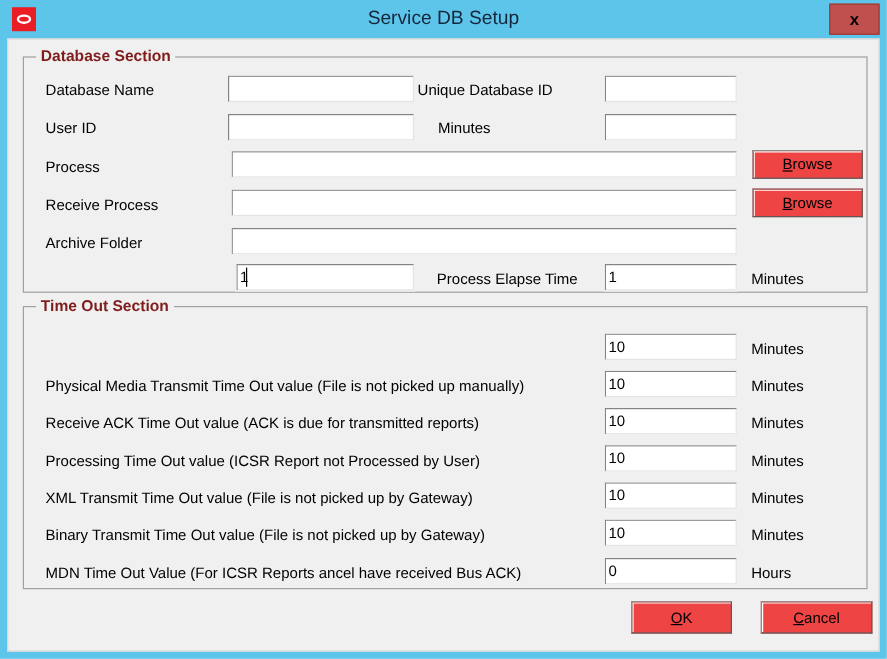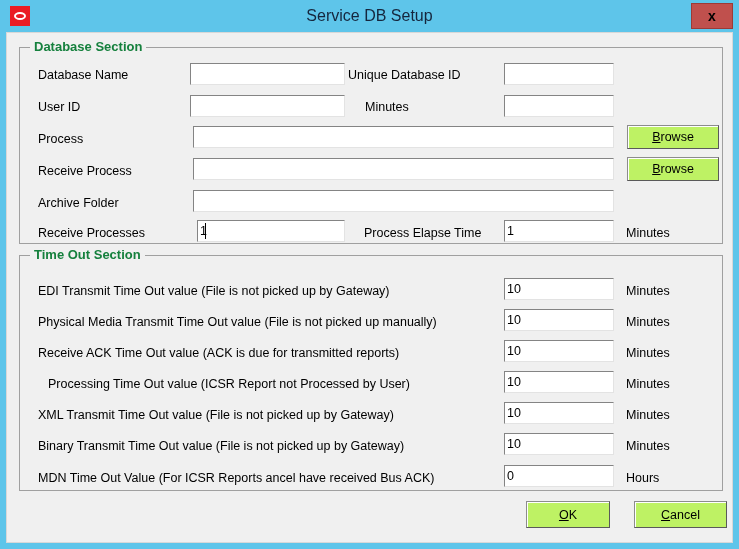--- a/index.html
+++ b/index.html
@@ -95,21 +95,21 @@
     background: transparent;
   }
   .groupbox > .gb-title {
     position: absolute;
     top: -9px;
     left: 10px;
     background: #f0f0f0;
     padding: 0 4px;
     font-size: 13px;
     font-weight: bold;
-    color: #15803d;
+    color: #7f1d1d;
     white-space: nowrap;
   }
 
   #db-group  { left: 12px; top: 14px;  width: 704px; height: 197px; }
   #to-group  { left: 12px; top: 222px; width: 704px; height: 236px; padding-left: 42px; }
 
   
   .lbl {
     position: absolute;
     font-size: 12.5px;
@@ -140,21 +140,21 @@
   .caret {
     position: absolute;
     width: 1px;
     background: #000000;
   }
 
   
   .btn {
     position: absolute;
     box-sizing: border-box;
-    background: #bef264;
+    background: #ef4444;
     border: 1px solid #8c8c8c;
     border-right-color: #5a5a5a;
     border-bottom-color: #5a5a5a;
     box-shadow: inset 1px 1px 0 #ffffff;
     font-family: "Liberation Sans", sans-serif;
     font-size: 12.5px;
     color: #000000;
     cursor: pointer;
     text-align: center;
     padding: 0;
@@ -194,44 +194,42 @@
     <input class="tinput" style="left: 186px; top: 93px; width: 421px; height: 22px;" value="">
     <button class="btn" style="left:620px; top:92px; width:92px; height:24px;"><u>B</u><span>rowse</span></button>
 
     <div class="lbl" style="left:31px; top:130px;">Receive Process</div>
     <input class="tinput" style="left: 186px; top: 125px; width: 421px; height: 22px;" value="">
     <button class="btn" style="left:620px; top:124px; width:92px; height:24px;"><u>B</u><span>rowse</span></button>
 
     <div class="lbl" style="left:31px; top:162px;">Archive Folder</div>
     <input class="tinput" style="left: 186px; top: 157px; width: 421px; height: 22px;" value="">
 
-    <div class="lbl" style="left:31px; top:192px;">Receive Processes</div>
     <input class="tinput" style="left: 190px; top: 187px; width: 148px; height: 22px;" value="1">
     <div class="caret" style="left:198px; top:190px; height:16px;"></div>
     <div class="lbl" style="left:357px; top:192px;">Process Elapse Time</div>
     <input class="tinput" style="left: 497px; top: 187px; width: 110px; height: 22px;" value="1">
     <div class="lbl" style="left:619px; top:192px;">Minutes</div>
 
     <div class="groupbox" id="to-group">
       <div class="gb-title">Time Out Section</div>
     </div>
 
-    <div class="lbl" style="left:31px; top:250px;">EDI Transmit Time Out value  (File is not picked up by Gateway)</div>
     <input class="tinput" style="left: 497px; top: 245px; width: 110px; height: 22px;" value="10">
     <div class="lbl" style="left:619px; top:250px;">Minutes</div>
 
     <div class="lbl" style="left:31px; top:281px;">Physical Media Transmit Time Out value (File is not picked up manually)</div>
     <input class="tinput" style="left: 497px; top: 276px; width: 110px; height: 22px;" value="10">
     <div class="lbl" style="left:619px; top:281px;">Minutes</div>
 
     <div class="lbl" style="left:31px; top:312px;">Receive ACK Time Out value (ACK is due for transmitted reports)</div>
     <input class="tinput" style="left: 497px; top: 307px; width: 110px; height: 22px;" value="10">
     <div class="lbl" style="left:619px; top:312px;">Minutes</div>
 
-    <div class="lbl" style="left:41px; top:343px;text-align:center;">Processing Time Out value  (ICSR Report not Processed by User)</div>
+    <div class="lbl" style="left:31px; top:343px;text-align:center;">Processing Time Out value  (ICSR Report not Processed by User)</div>
     <input class="tinput" style="left: 497px; top: 338px; width: 110px; height: 22px;" value="10">
     <div class="lbl" style="left:619px; top:343px;">Minutes</div>
 
     <div class="lbl" style="left:31px; top:374px;">XML Transmit Time Out value (File is not picked up by Gateway)</div>
     <input class="tinput" style="left: 497px; top: 369px; width: 110px; height: 22px;" value="10">
     <div class="lbl" style="left:619px; top:374px;">Minutes</div>
 
     <div class="lbl" style="left:31px; top:405px;">Binary Transmit Time Out value (File is not picked up by Gateway)</div>
     <input class="tinput" style="left: 497px; top: 400px; width: 110px; height: 22px;" value="10">
     <div class="lbl" style="left:619px; top:405px;">Minutes</div>

